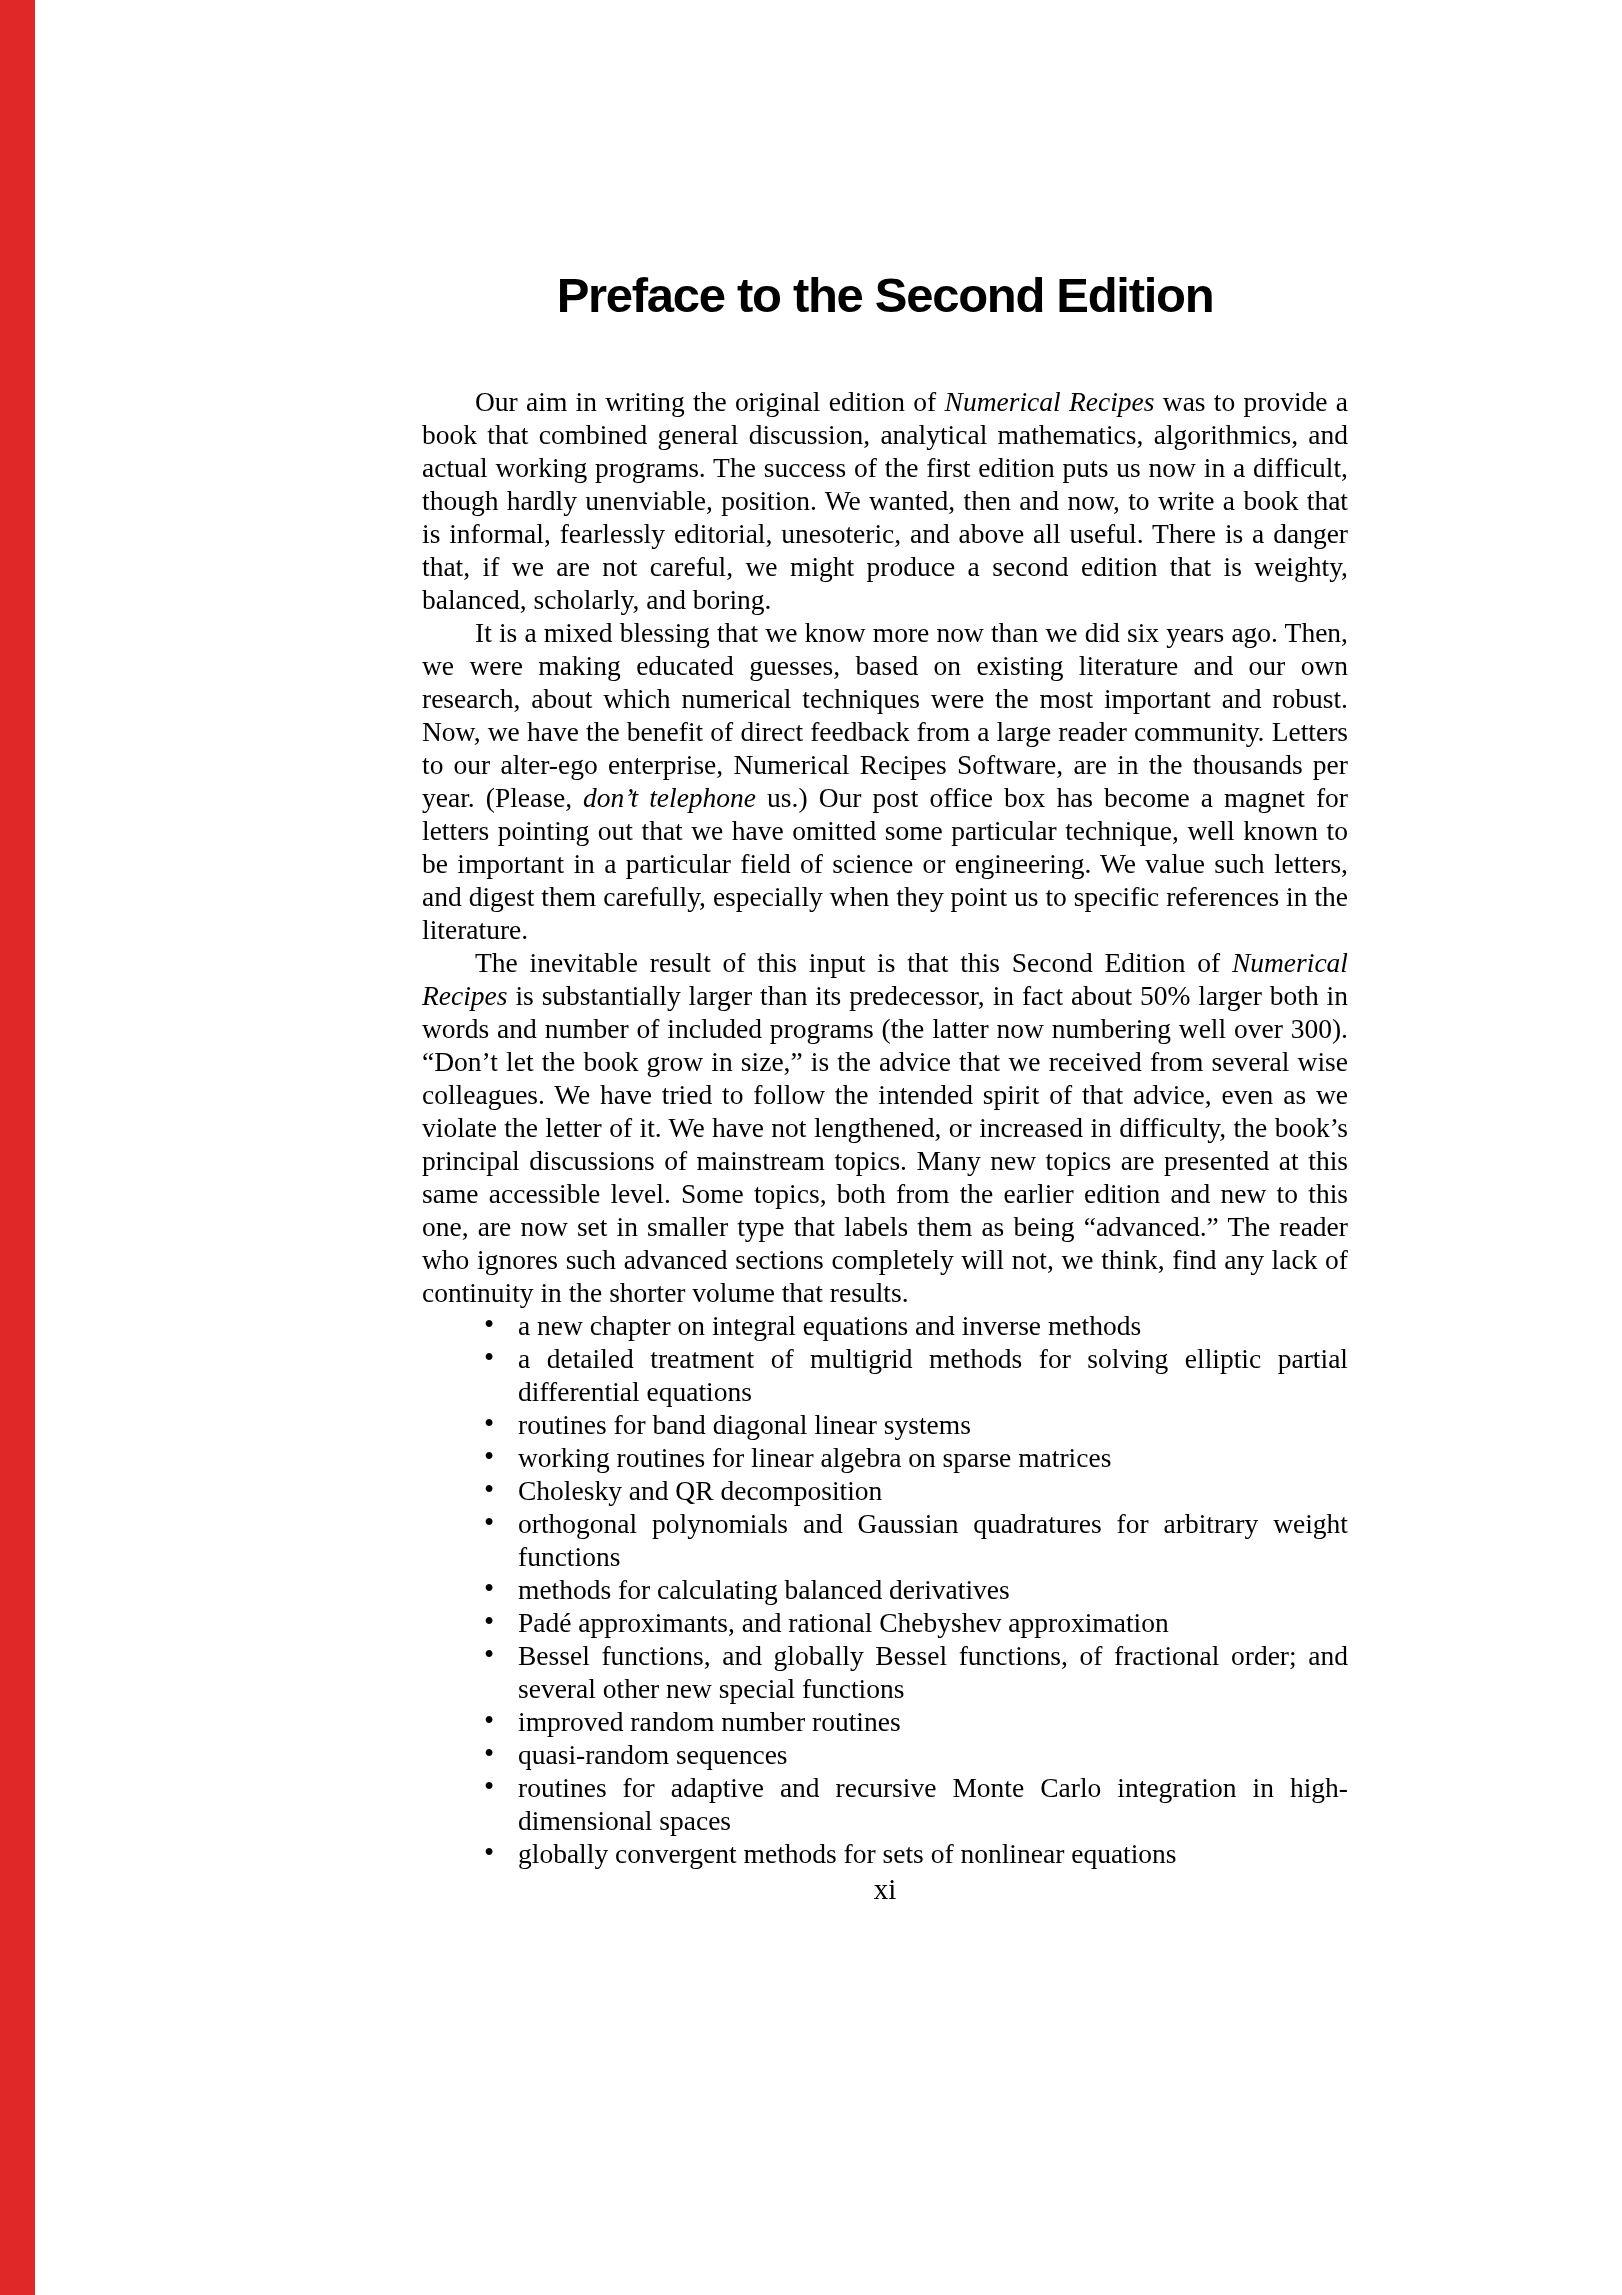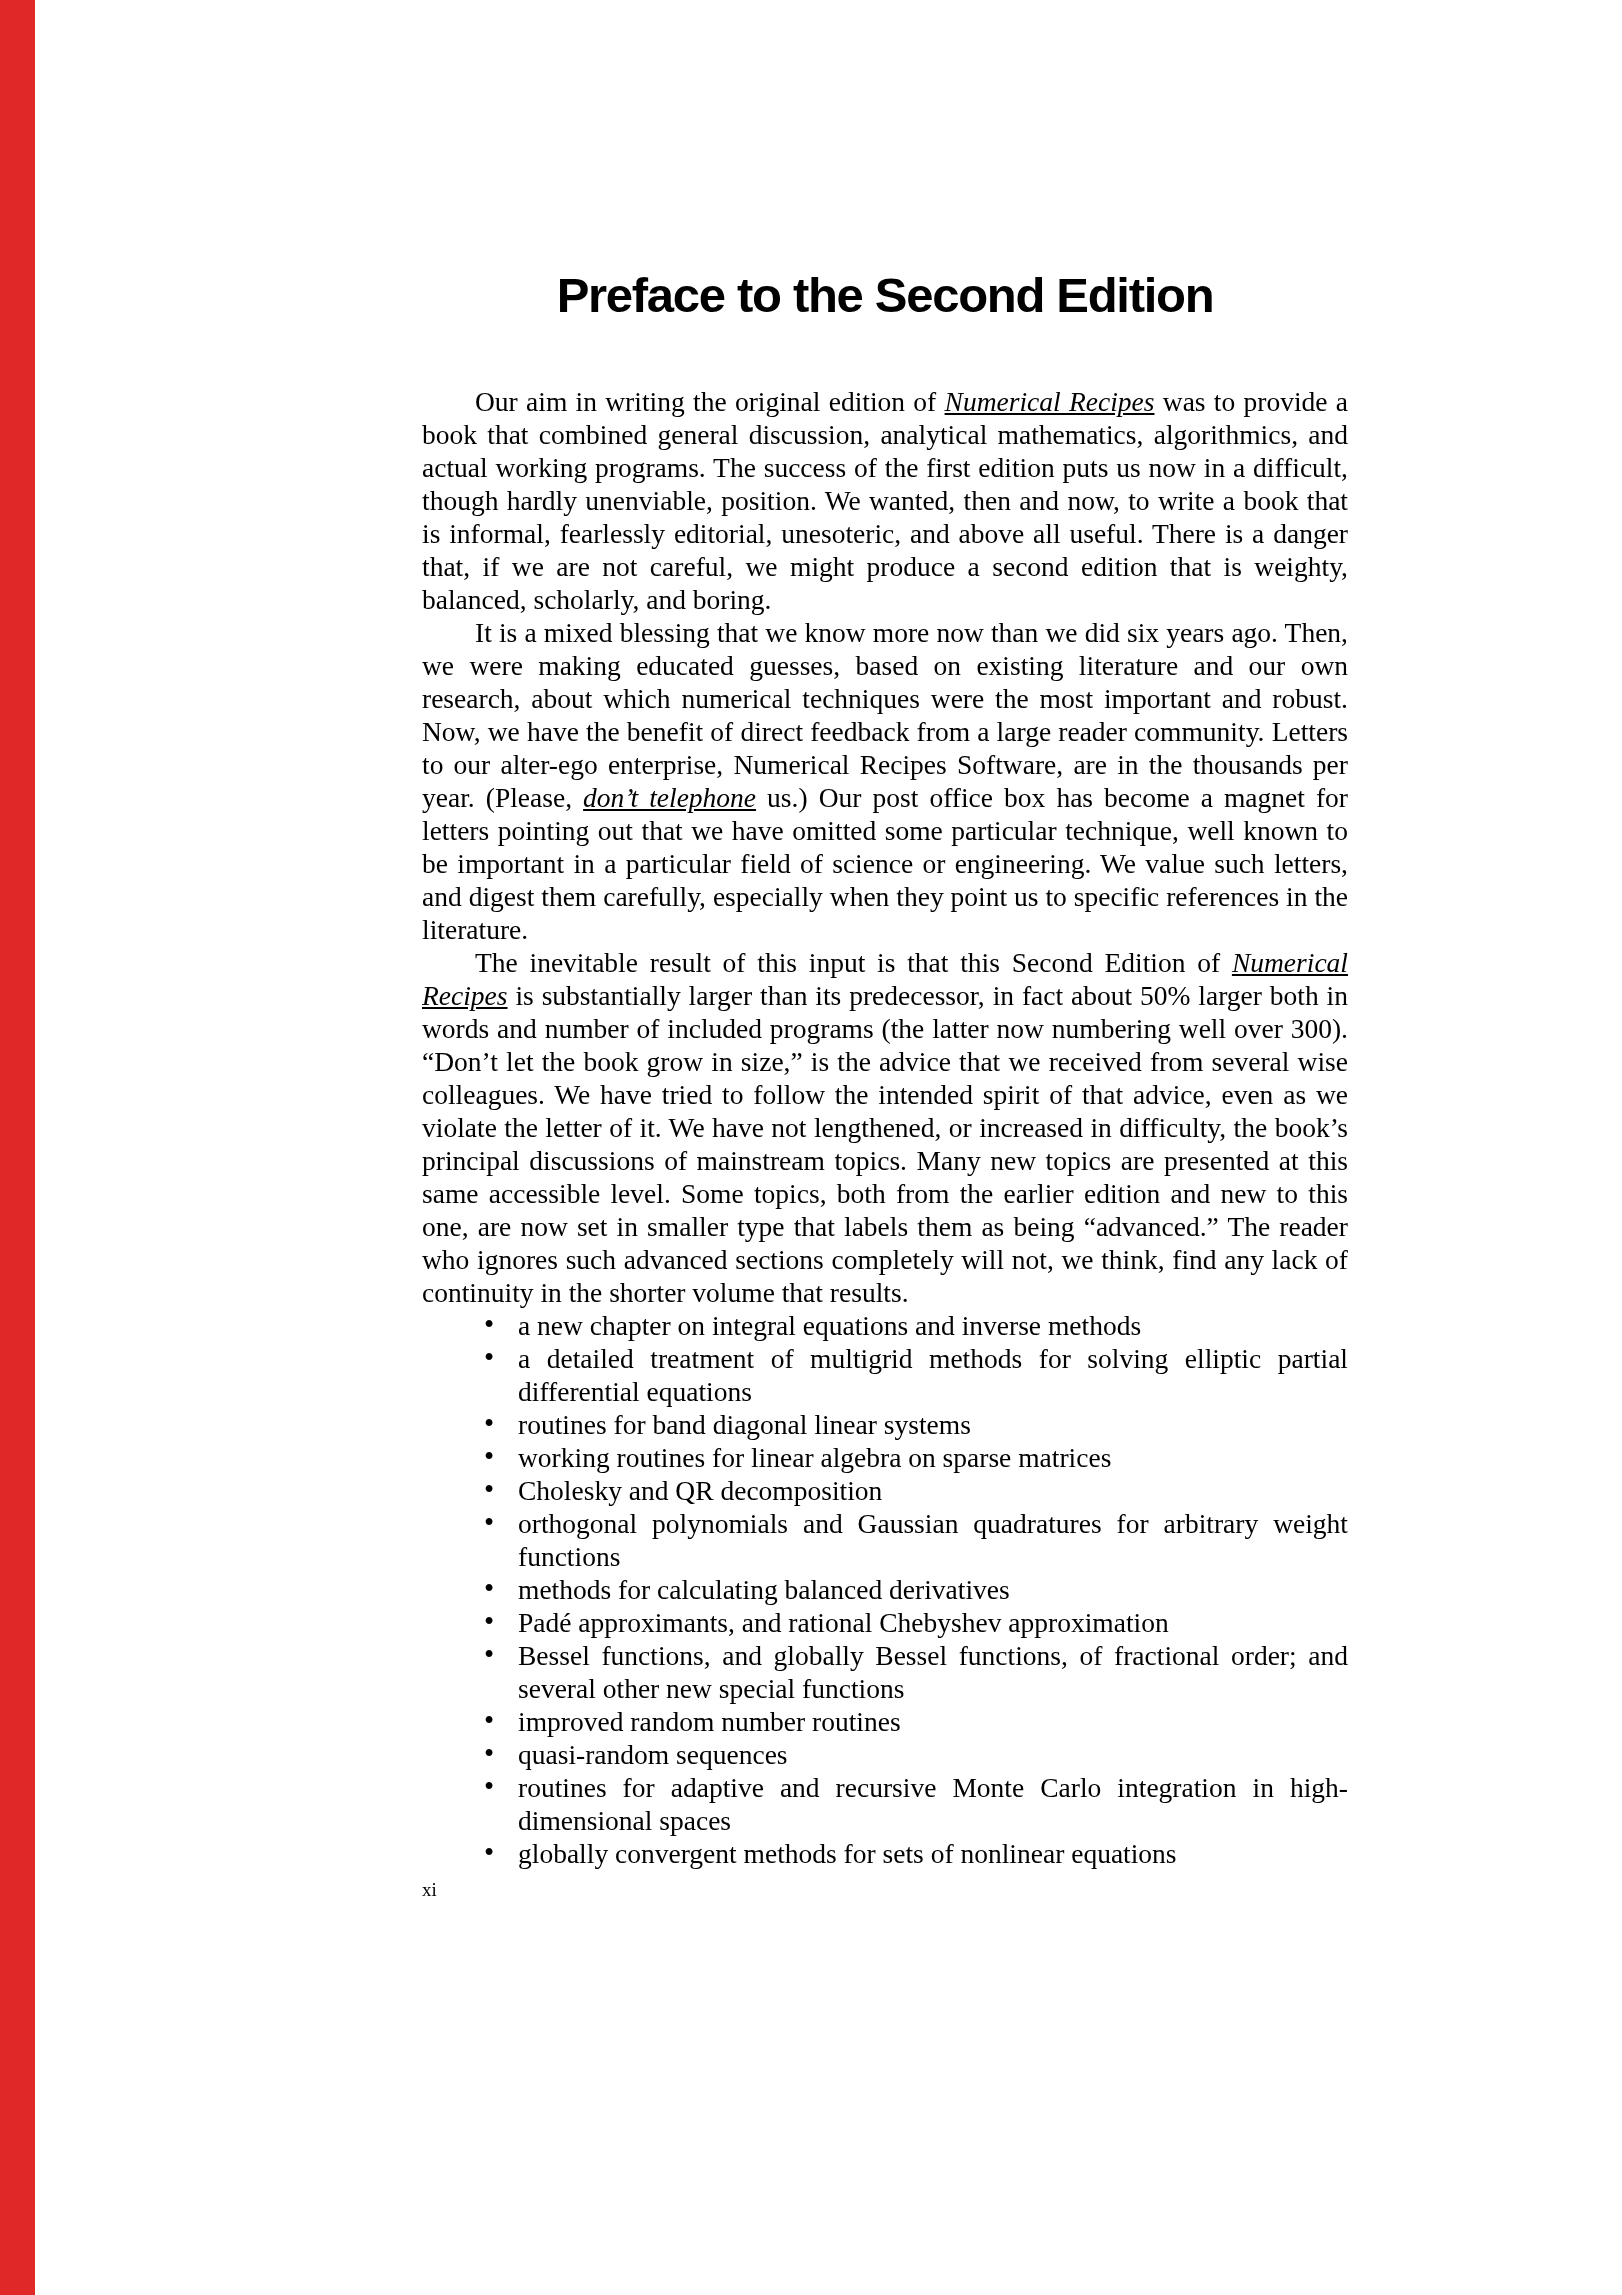--- a/index.html
+++ b/index.html
@@ -34,21 +34,21 @@
     margin: 0 0 62px 0;
     color: #000000;
   }
   .para {
     font-size: 27.5px;
     line-height: 33px;
     text-align: justify;
     text-indent: 53px;
     margin: 0;
   }
-  .it { font-style: italic; text-decoration: underline; }
+  .it { font-style: italic; }
   .bullets {
     list-style: none;
     margin: 0;
     padding: 0 0 0 62px;
   }
   .bullet {
     position: relative;
     padding-left: 34px;
     font-size: 27.5px;
     line-height: 33px;
@@ -58,22 +58,22 @@
     position: absolute;
     left: 0;
     top: -1.3px;
     font-size: 29px;
   }
   .footer {
     position: absolute;
     top: 1873px;
     left: 422px;
     width: 926px;
-    text-align: left;
-    font-size: 19px;
+    text-align: center;
+    font-size: 29px;
     line-height: 33px;
   }
 </style>
 </head>
 <body>
 
 <div class="edge-stripe"></div>
 
 <div class="content">
 

